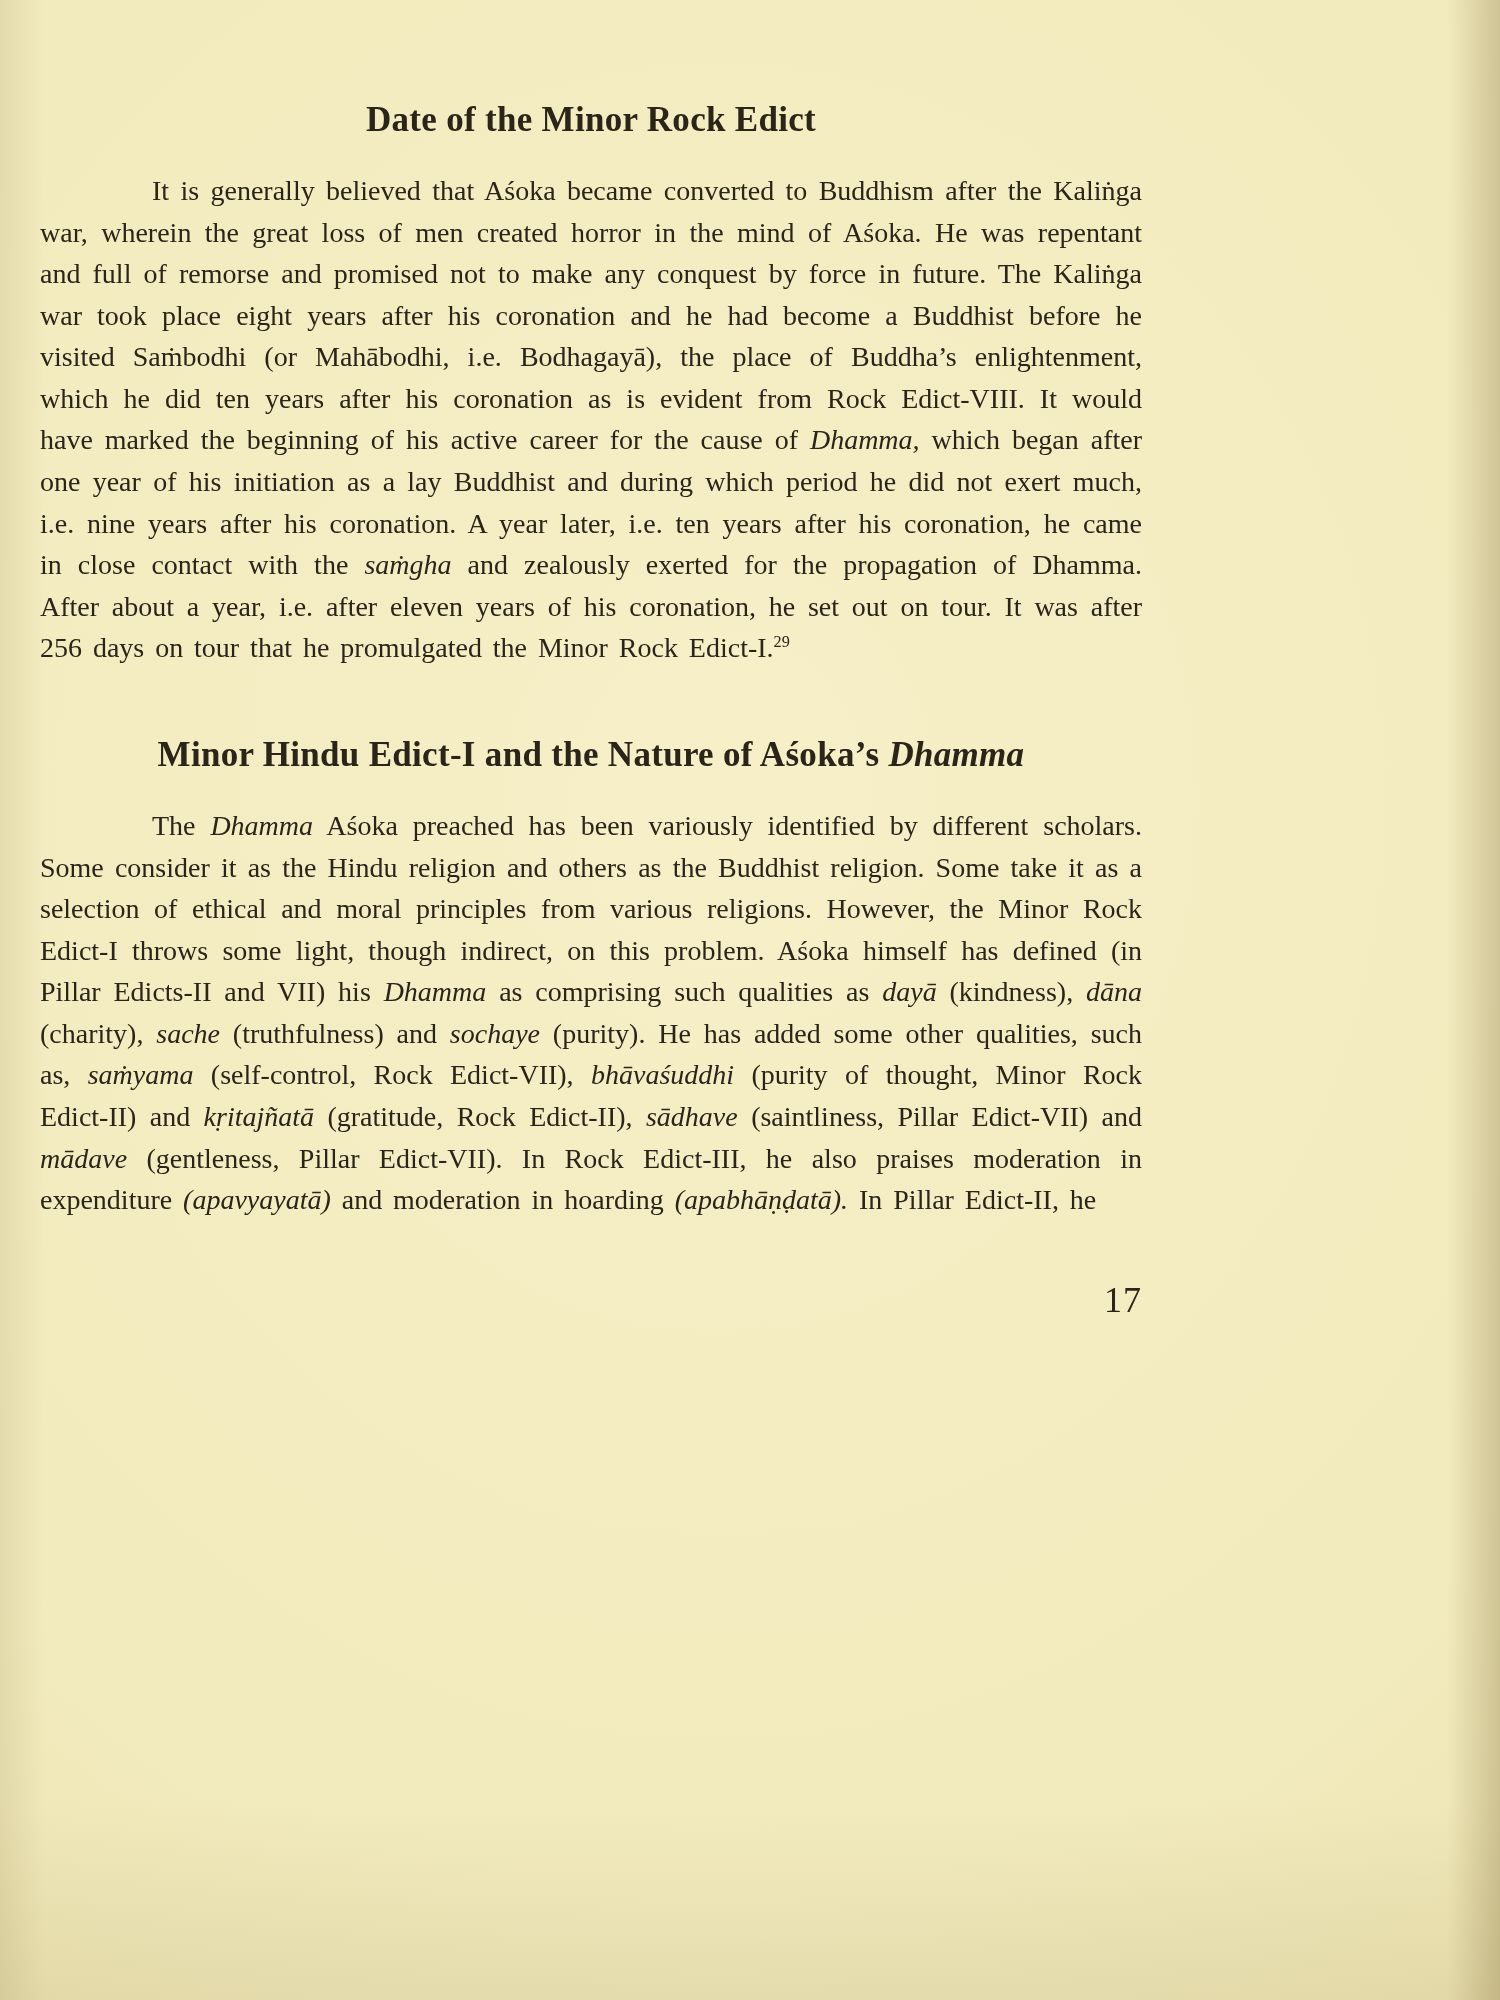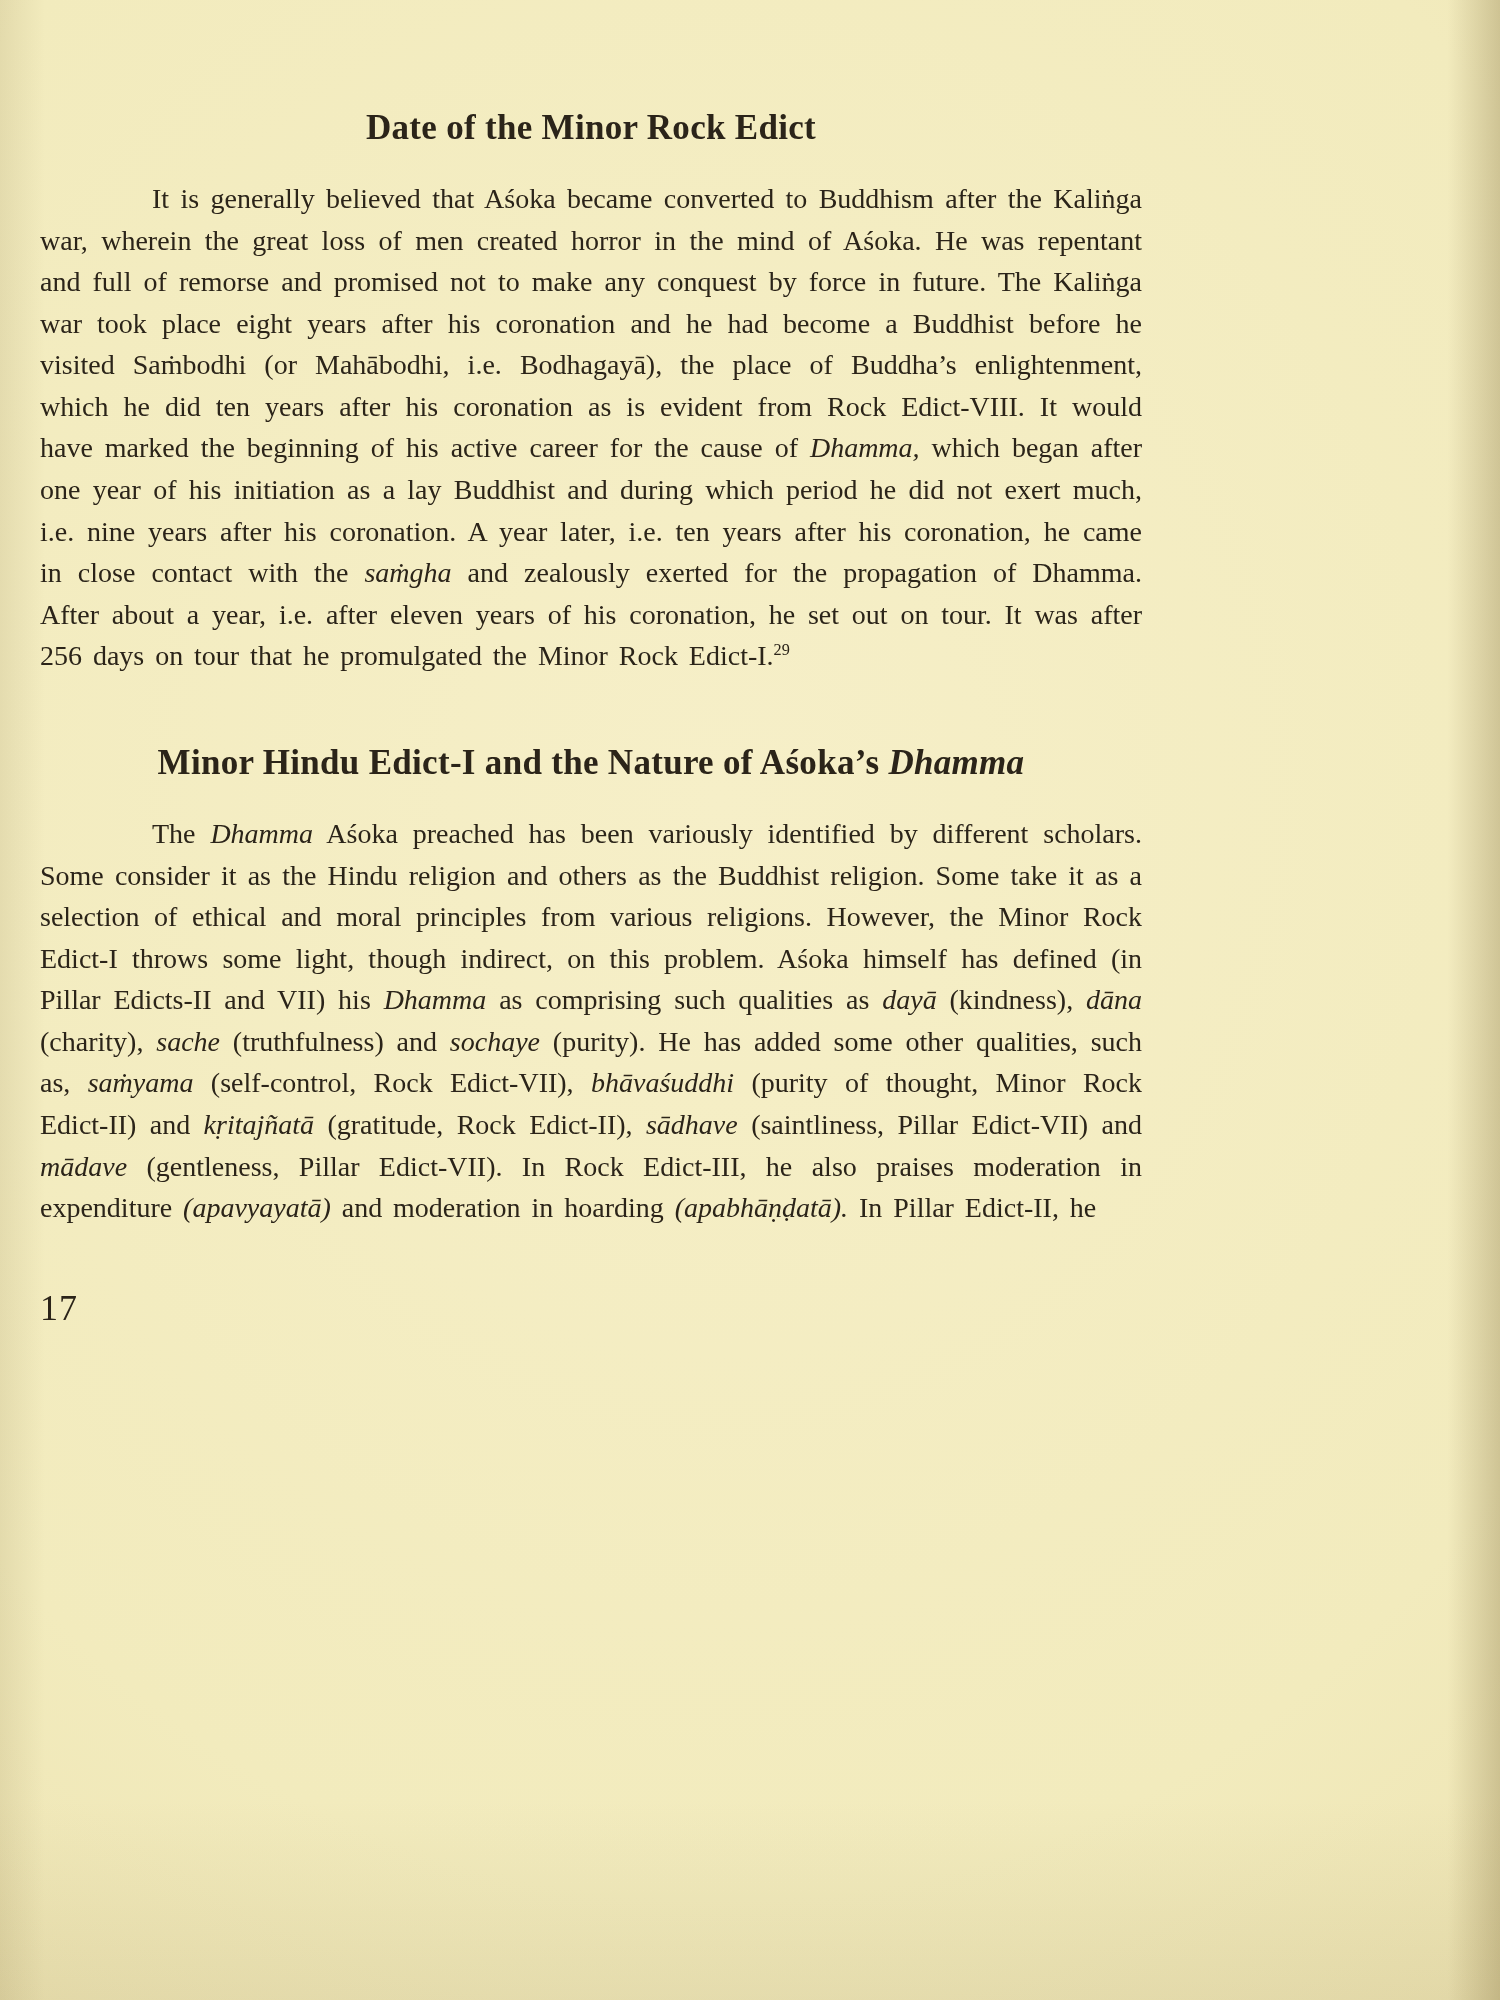--- a/index.html
+++ b/index.html
@@ -22,21 +22,21 @@
       linear-gradient(to right, rgba(120,100,50,0.12), rgba(0,0,0,0) 3%, rgba(0,0,0,0) 96.5%, rgba(125,105,55,0.30)),
       linear-gradient(to bottom, rgba(0,0,0,0) 90%, rgba(120,100,50,0.10)),
       radial-gradient(ellipse 120% 100% at 48% 40%, var(--paper-light) 0%, var(--paper) 55%, #ebe0ad 88%, var(--paper-dark) 100%);
   }
   .text-block{
     position:absolute;
     left:40px; top:100px;
     width:1102px;
   }
   .heading{
-    margin:8px;
+    margin:0;
     font-size:35px;
     font-weight:bold;
     text-align:center;
     letter-spacing:0.3px;
     color:var(--ink);
   }
   .heading-2{
     margin-top:66px;
     margin-bottom:10px;
   }
@@ -47,21 +47,21 @@
     text-align:justify;
     text-indent:112px;
     word-spacing:0.14em;
     color:var(--ink);
   }
   .body-para i{font-style:italic;}
   .body-para sup{font-size:0.58em;vertical-align:super;line-height:0;}
   .page-number{
     margin-top:58px;
     font-size:36px;
-    text-align:left;
+    text-align:right;
     letter-spacing:1px;
   }
 </style>
 </head>
 <body>
 
 <div class="scan">
   <div class="text-block">
 
     <h2 class="heading"><span>Date of the Minor Rock Edict</span></h2>

